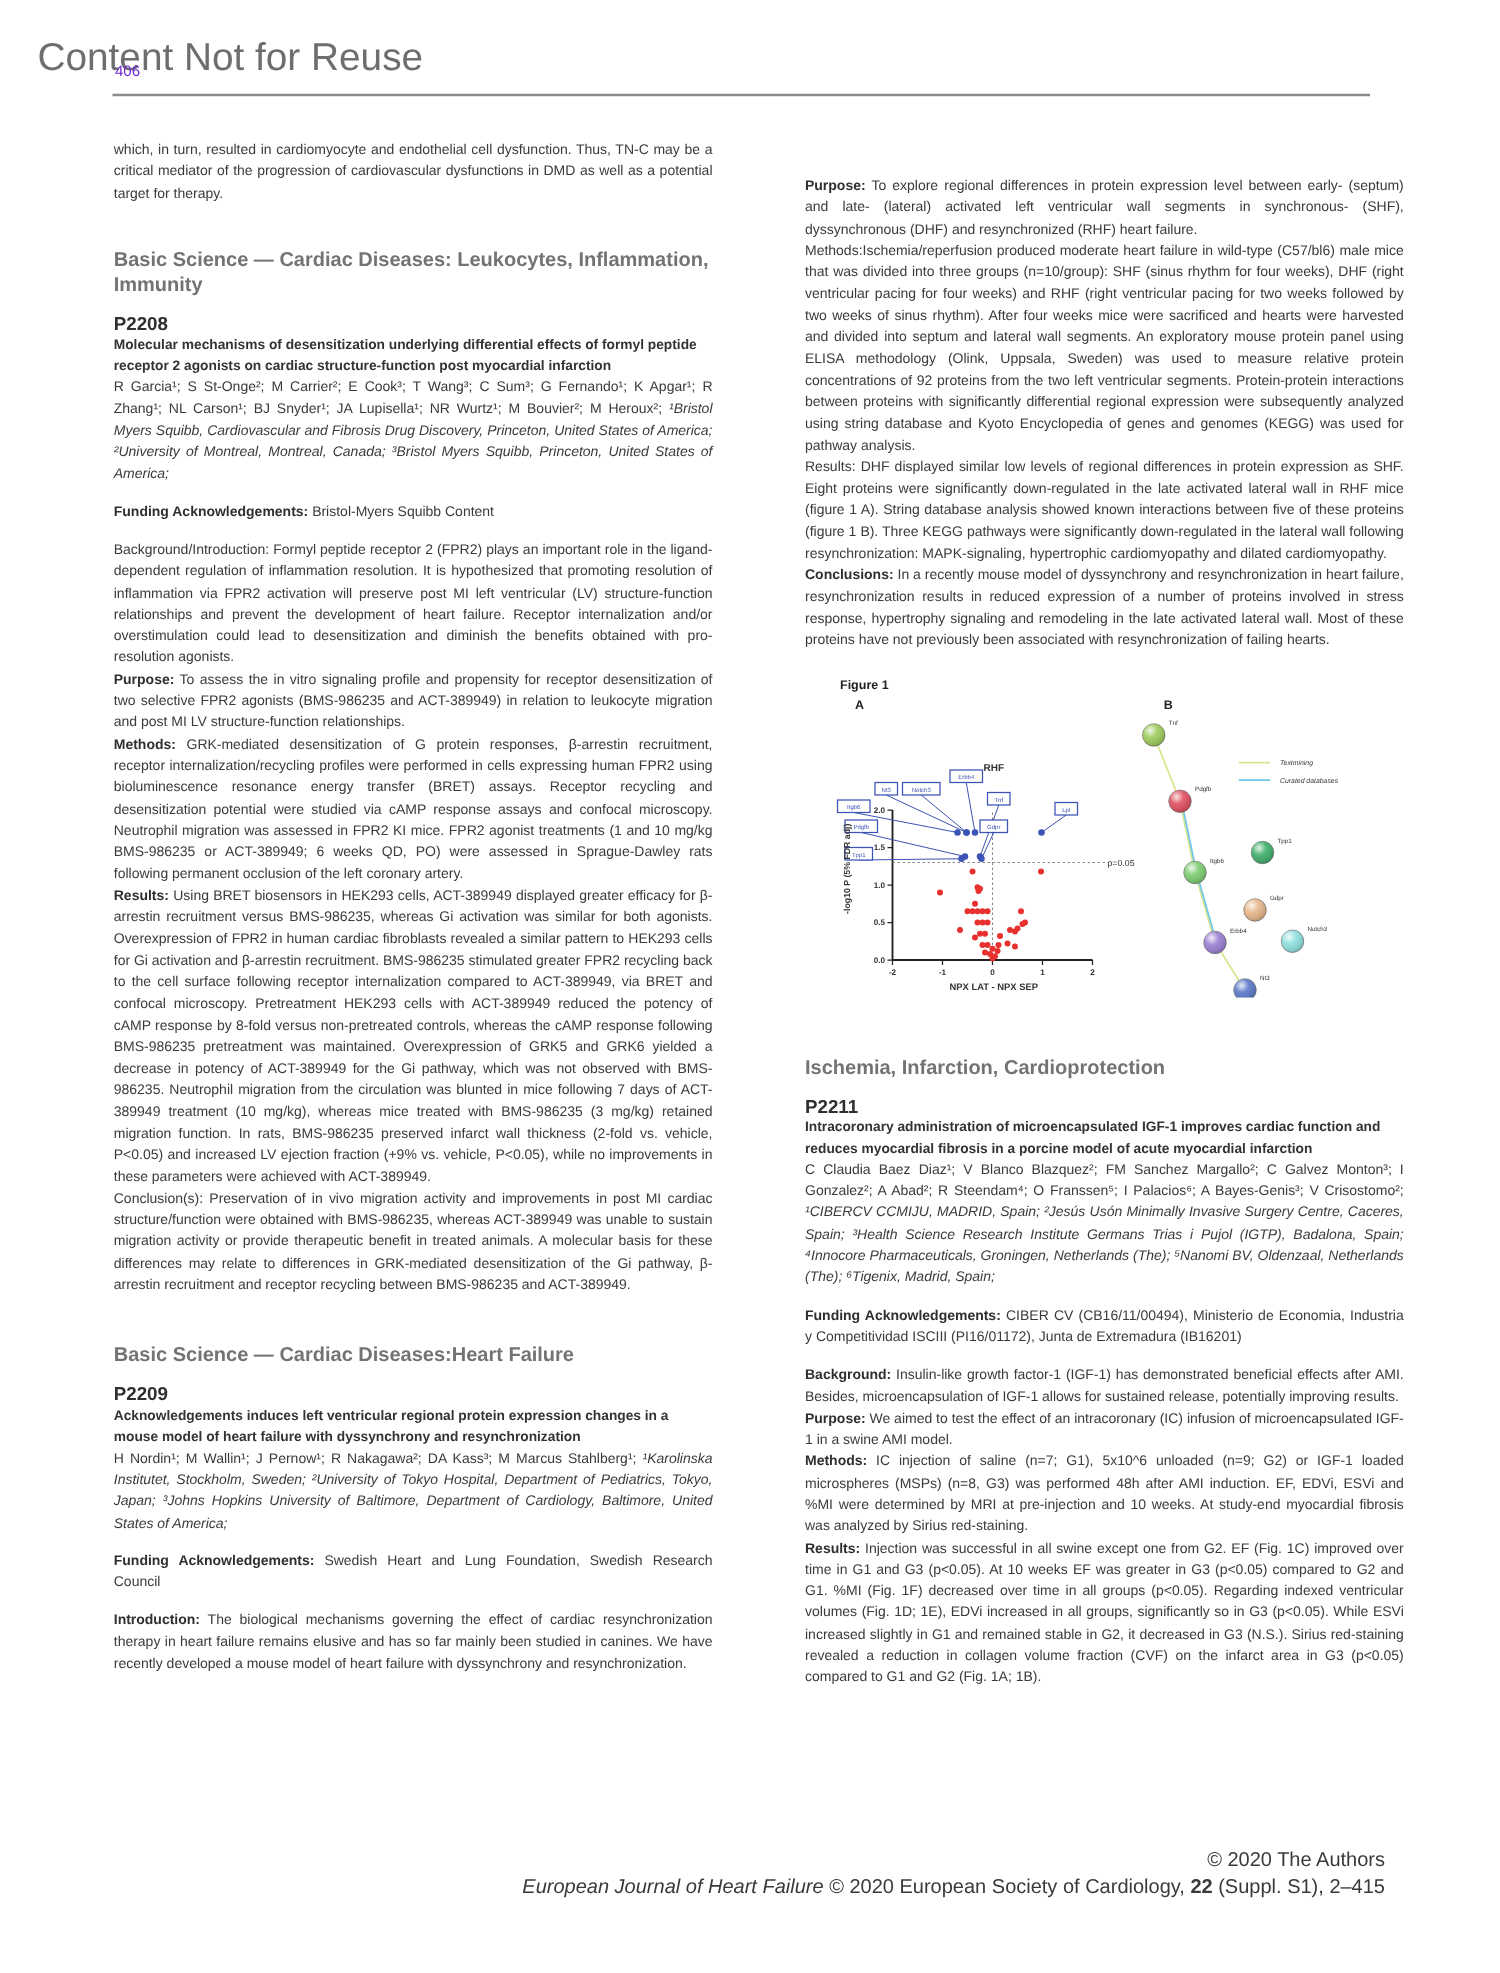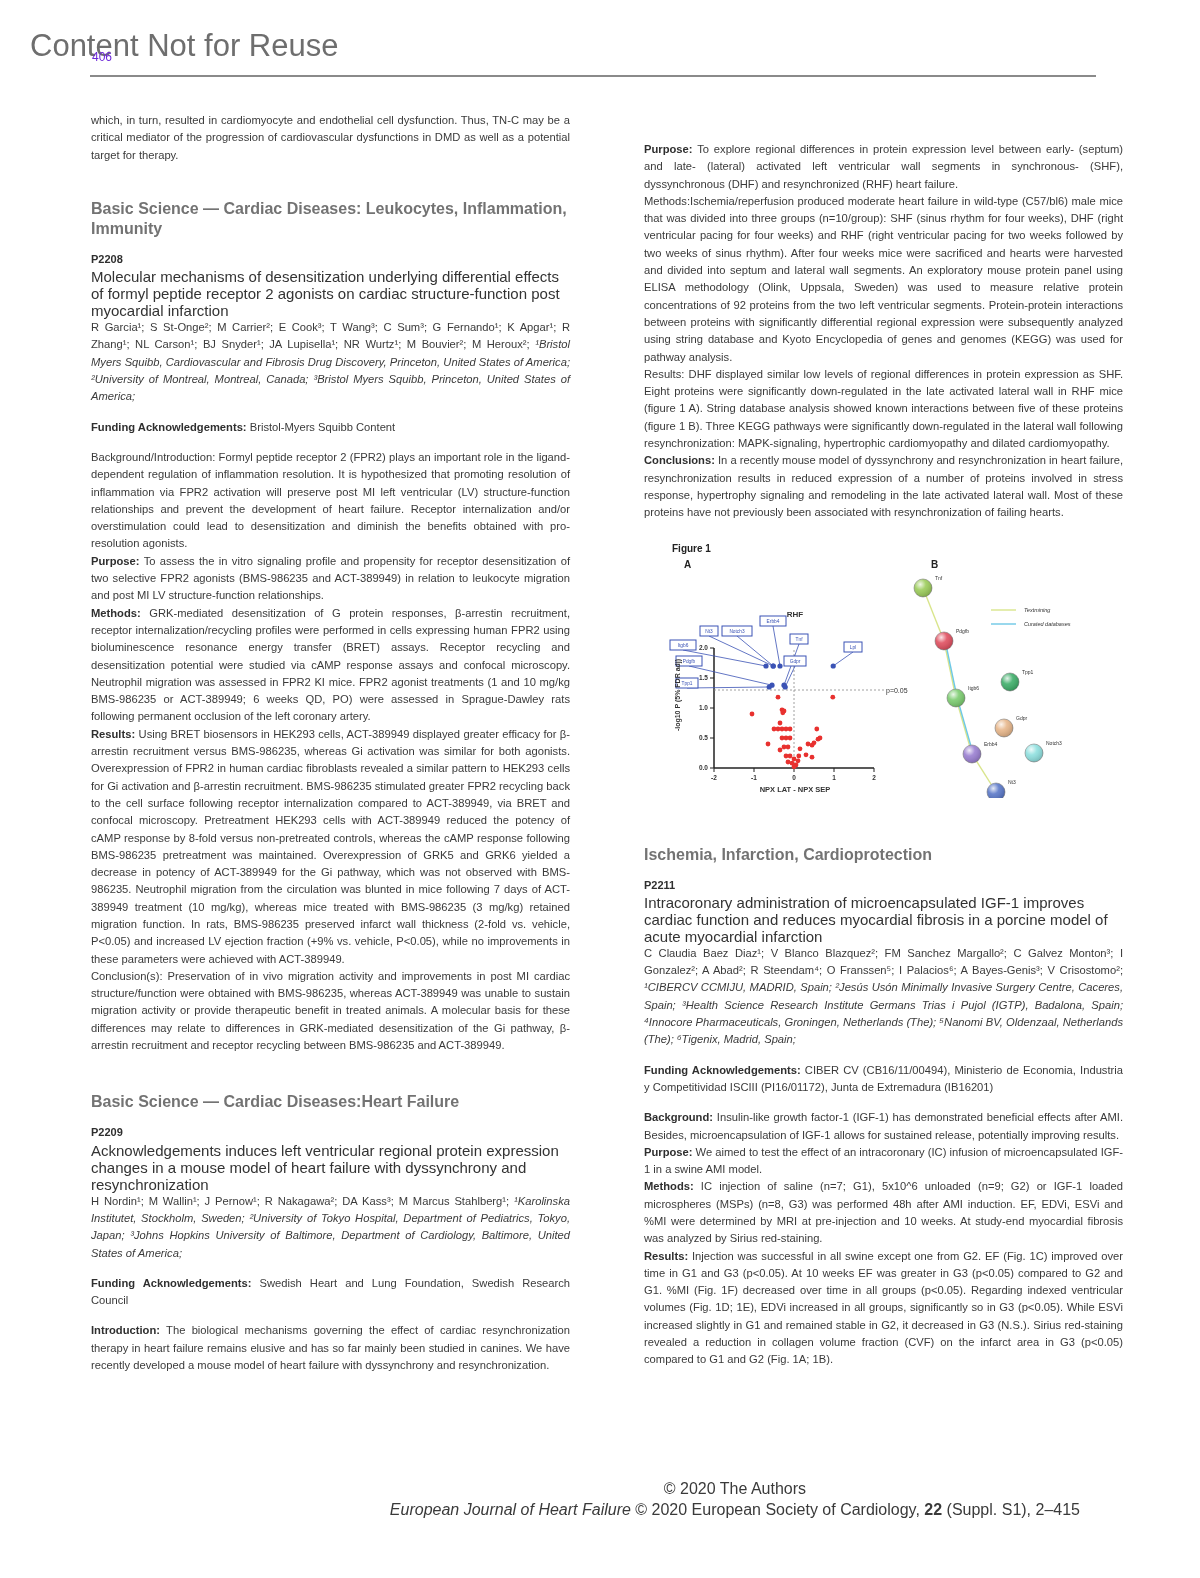--- a/index.html
+++ b/index.html
@@ -7,27 +7,27 @@
          font-family: "Liberation Sans", sans-serif; color: #3a3a3a; }
   .watermark { position: absolute; left: 30px; top: 28px; font-size: 31px; color: #6e6e6e;
                font-family: "Liberation Sans", sans-serif; letter-spacing: 0px; }
   .page-num { position: absolute; left: 92px; top: 50px; font-size: 12px; color: #6d28d9; }
   .header-rule { position: absolute; left: 90px; top: 75px; width: 1006px; height: 2px; background: #8a8a8a; }
   .col { position: absolute; top: 112px; width: 479px; font-size: 11.2px; line-height: 17.3px; }
   .col-left { left: 91px; }
   .col-right { left: 644px; margin-top: 29px; }
   .p { margin: 0; text-align: justify; }
   .section-title { font-weight: bold; font-size: 16px; line-height: 20px; color: #737373; margin: 0; }
-  .abs-id { font-weight: bold; font-size: 11px; color: #2f2f2f; margin: 0; }
-  .abs-title { font-weight: normal; font-size: 15px; line-height: 17px; color: #333; margin: 0; }
+  .abs-id { font-weight: bold; font-size: 15px; color: #2f2f2f; margin: 0; }
+  .abs-title { font-weight: bold; font-size: 11px; line-height: 17px; color: #333; margin: 0; }
   .authors { margin: 0; text-align: justify; }
   .affil { font-style: italic; }
   .lbl { font-weight: bold; color: #2f2f2f; }
   .figure { position: relative; width: 479px; height: 270px; text-decoration: underline; }
-  .footer { position: absolute; right: 120px; top: 1478px; text-align: center; font-size: 16px; line-height: 21px; color: #3a3a3a; }
+  .footer { position: absolute; right: 92px; top: 1478px; text-align: right; font-size: 16px; line-height: 21px; color: #3a3a3a; }
   .footer .journal { font-style: italic; }
 </style>
 </head>
 <body>
 
 <div class="watermark">Content Not for Reuse</div>
 <div class="page-num">406</div>
 <div class="header-rule"></div>
 
 <div class="col col-left">

